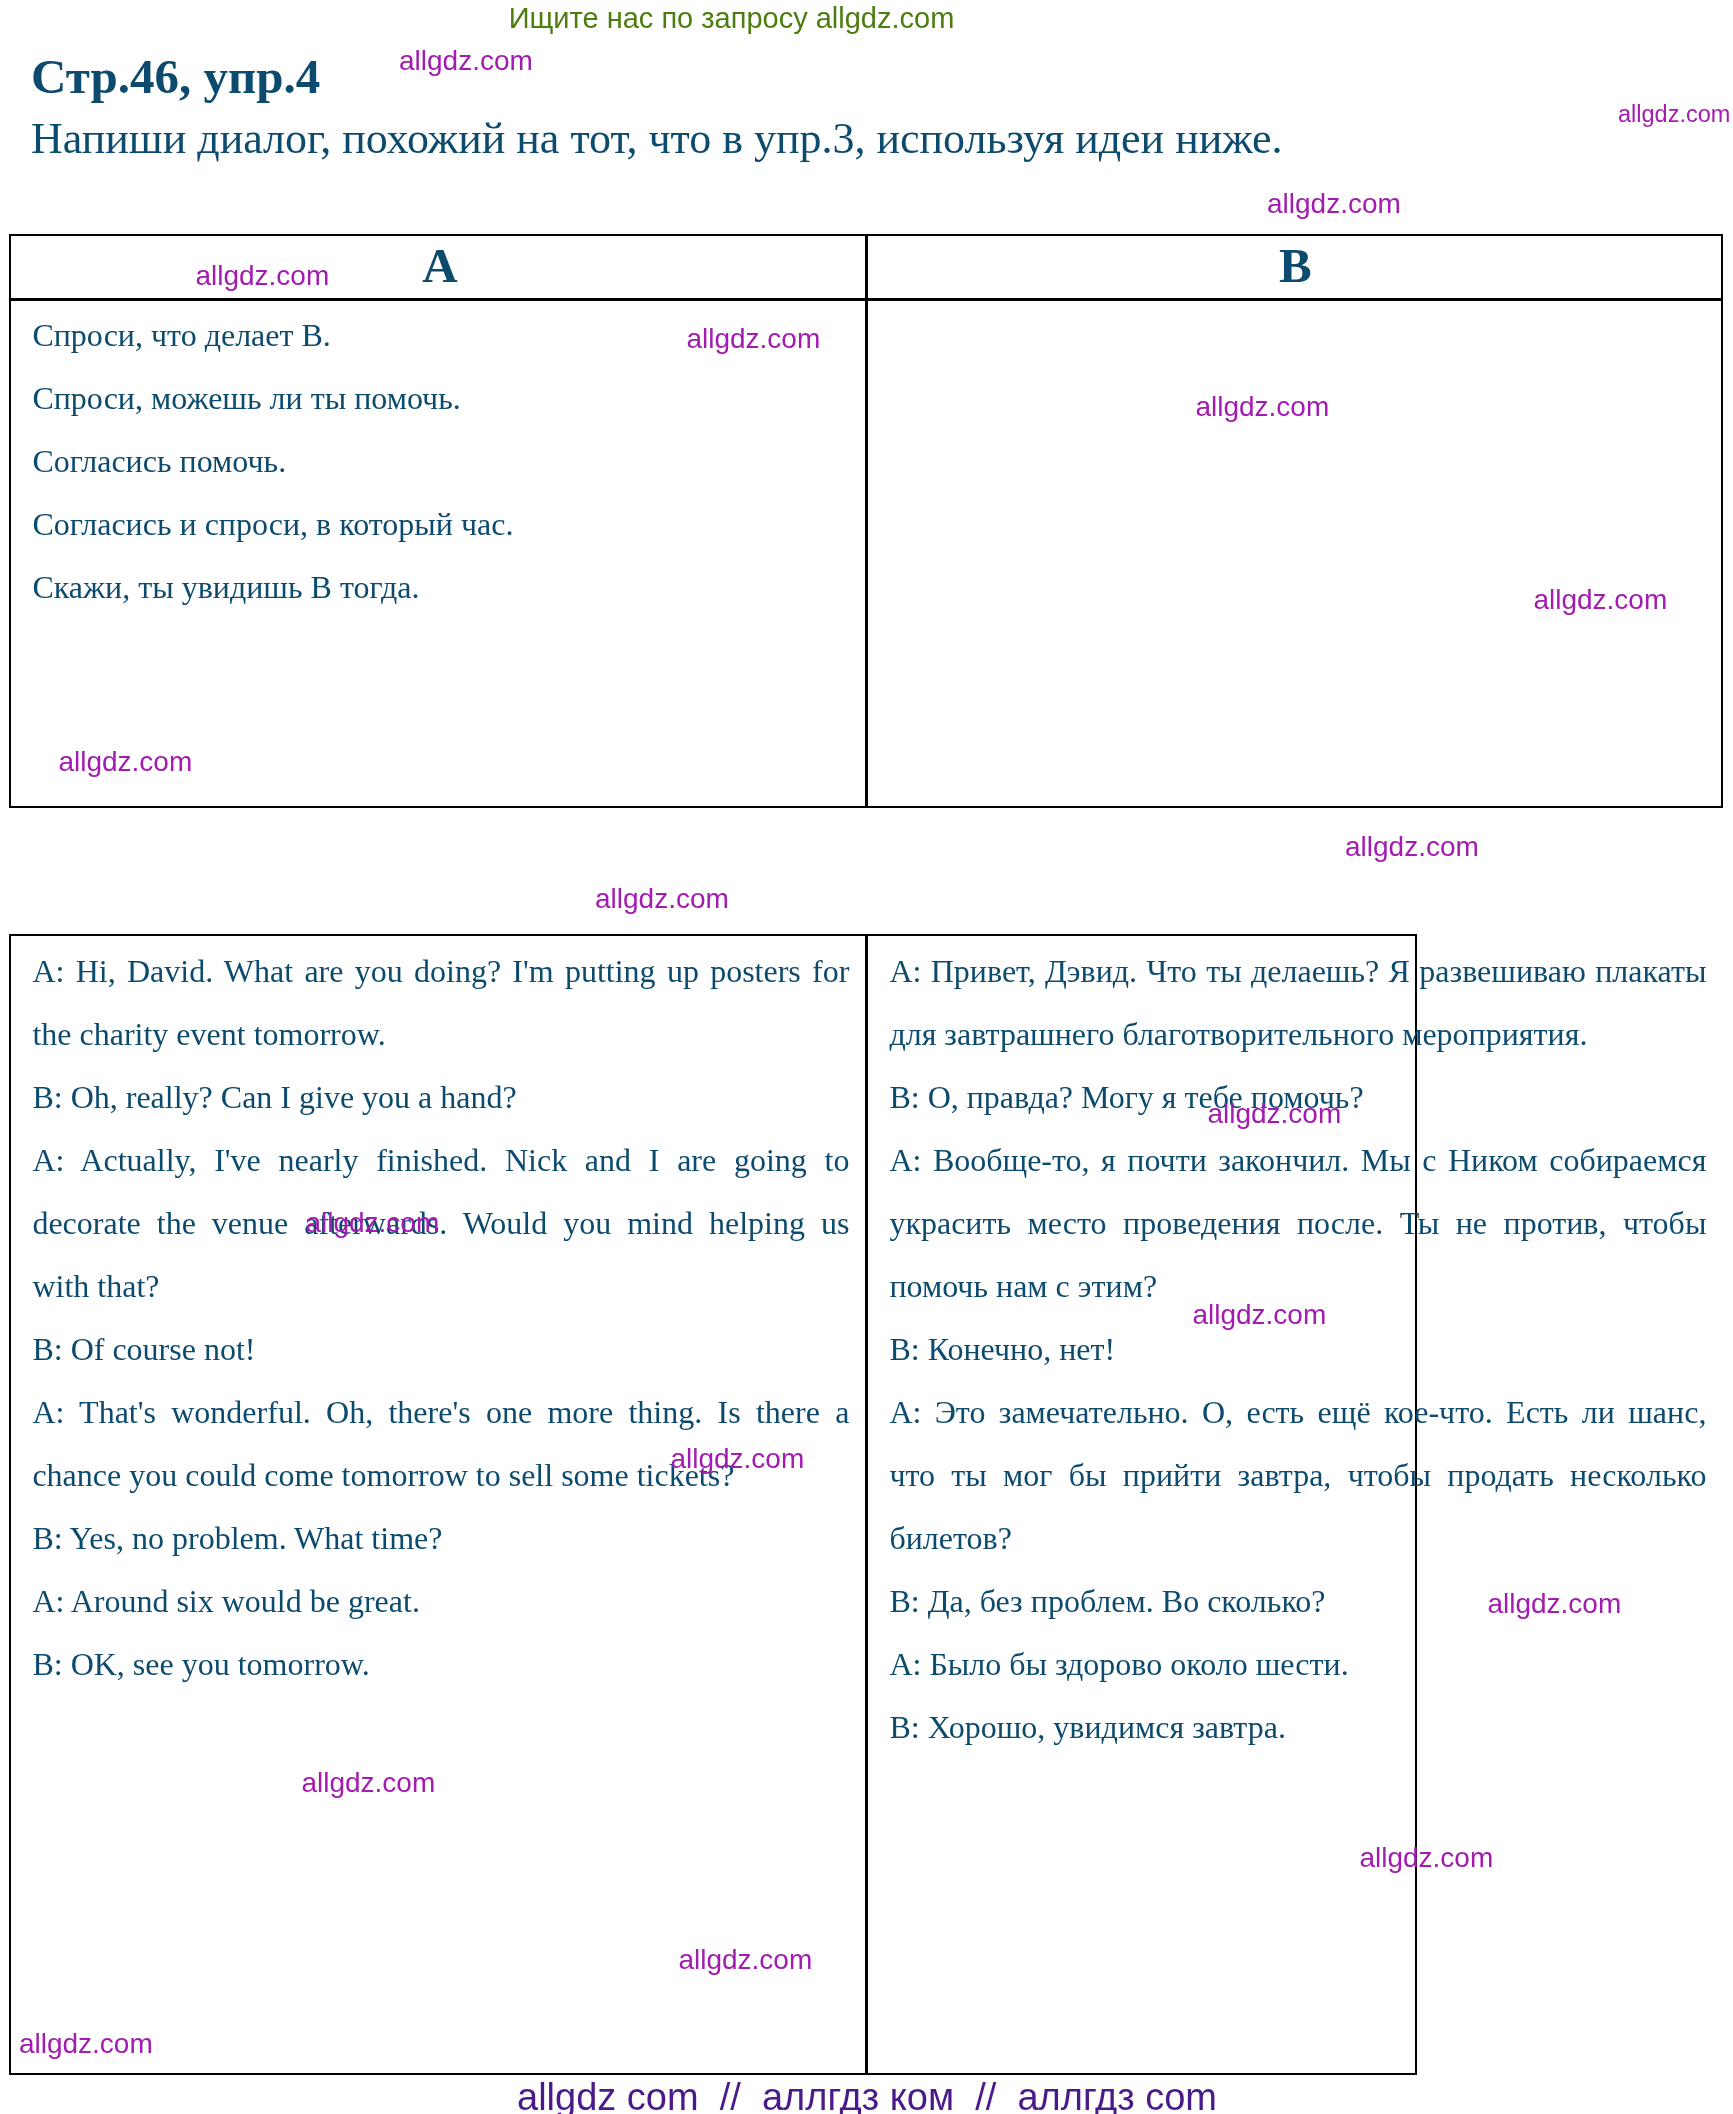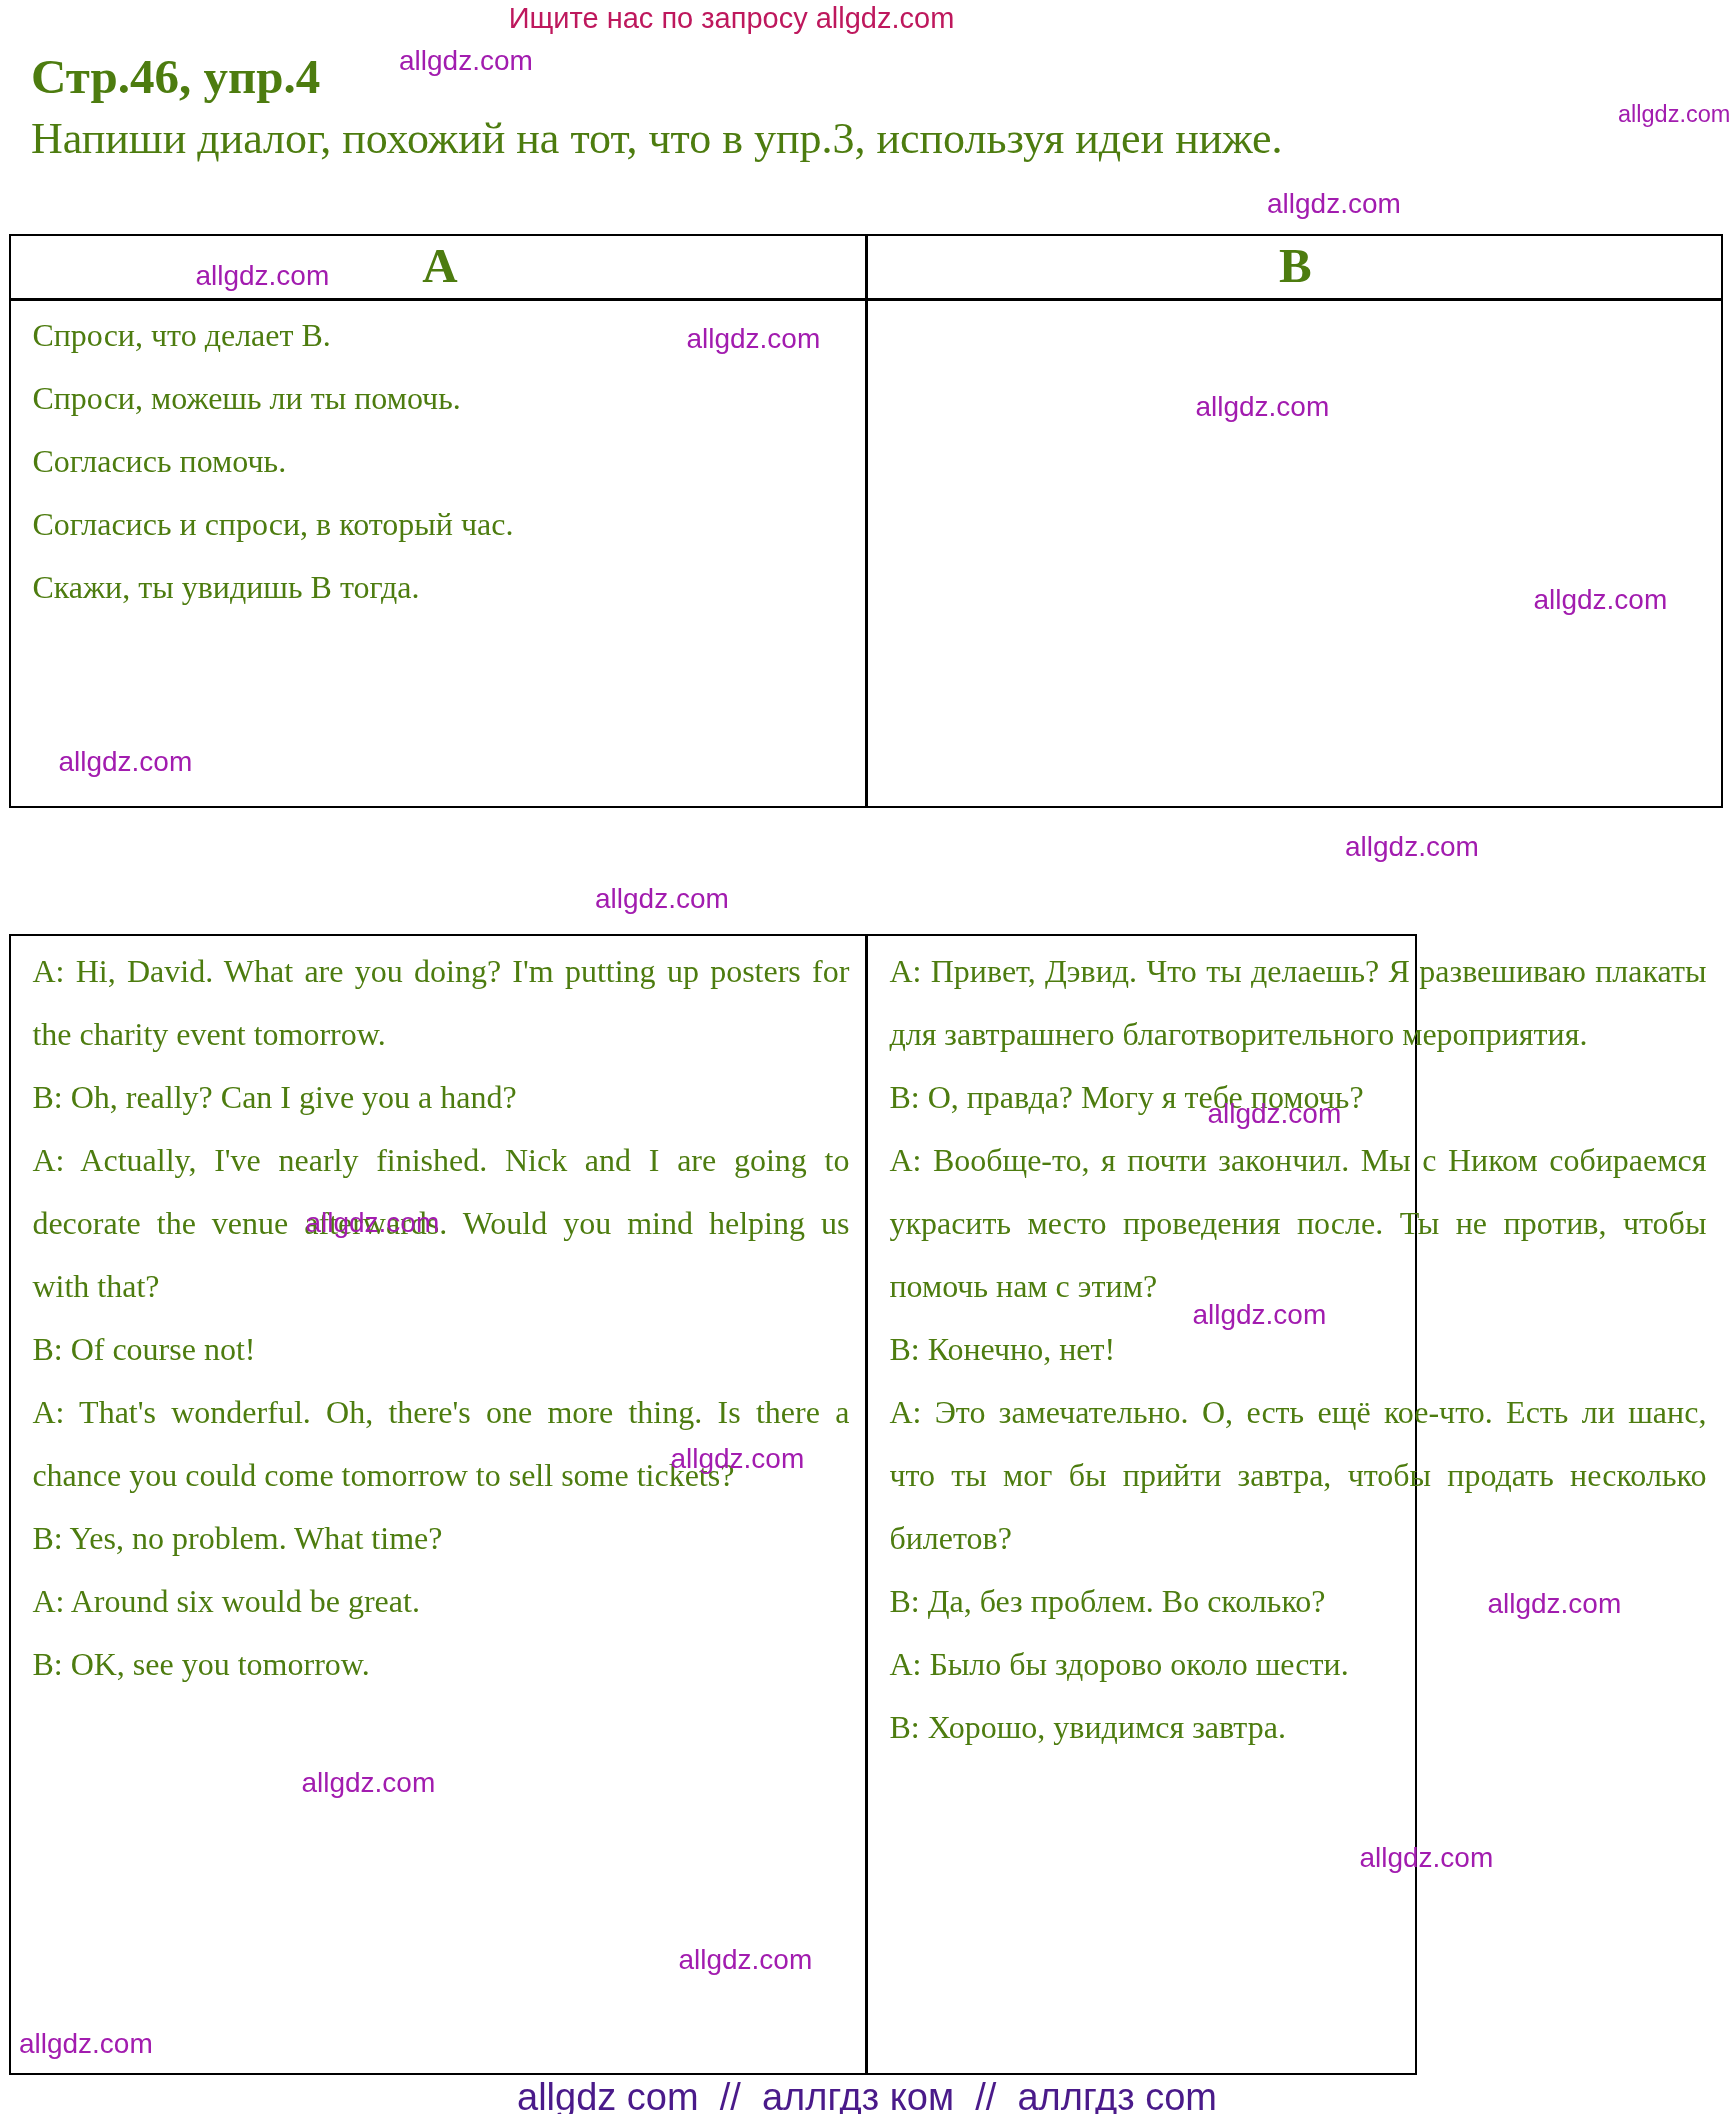--- a/index.html
+++ b/index.html
@@ -1,21 +1,21 @@
 <!DOCTYPE html>
 <html style="font-size:15px"><head>
 <meta charset="utf-8">
 <style>
   html, body { margin: 0; padding: 0; background: #ffffff; }
   body { width: 1734px; height: 2115px; position: relative; overflow: hidden; }
-  .serif { font-family: "Liberation Serif", "DejaVu Serif", serif; color: #4d7c0f; }
+  .serif { font-family: "Liberation Serif", "DejaVu Serif", serif; color: #0c4a6e; }
   .sans { font-family: "Liberation Sans", "DejaVu Sans", sans-serif; }
   .abs { position: absolute; white-space: nowrap; }
 
-  .promo-top { left: 0; width: 1463px; top: 0; text-align: center; font-size: 29px; color: #be185d; line-height: 36px; }
+  .promo-top { left: 0; width: 1463px; top: 0; text-align: center; font-size: 29px; color: #4d7c0f; line-height: 36px; }
   .page-title { left: 31px; top: 49px; font-size: 49px; font-weight: bold; line-height: 56px; }
   .instruction { left: 31px; top: 111px; font-size: 44px; line-height: 56px; }
   .wm { font-size: 28px; color: #a21caf; line-height: 32px; }
 
   .tbl { position: absolute; border: 2.8px solid #000; box-sizing: border-box; }
   .tbl .vdiv { position: absolute; top: 0; bottom: 0; width: 2.8px; background: #000; }
   .tbl .hdiv { position: absolute; left: 0; right: 0; height: 2.8px; background: #000; }
   .hdr { position: absolute; font-size: 49px; font-weight: bold; line-height: 56px; text-align: center; }
   .cell { position: absolute; font-size: 32px; line-height: 63px; text-align: justify; }
   .cell .ln { display: block; }

